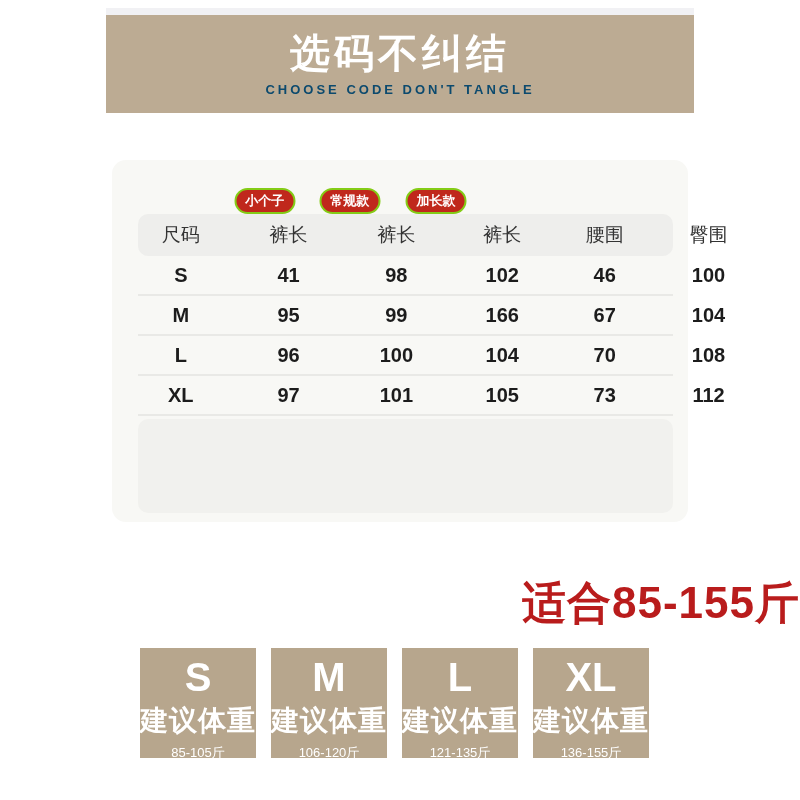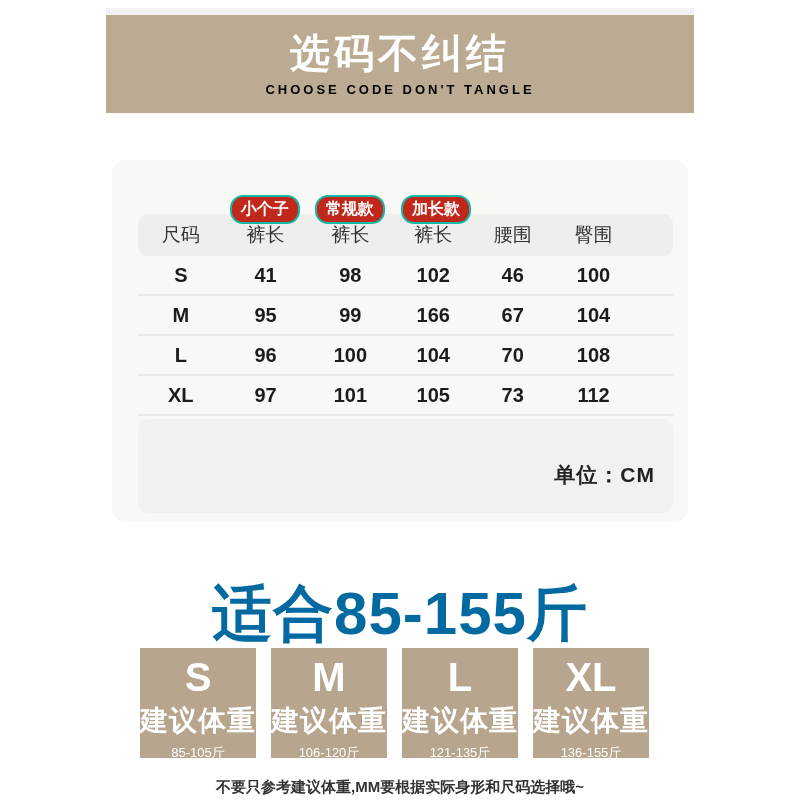--- a/index.html
+++ b/index.html
@@ -8,49 +8,49 @@
   .page { position:relative; width:800px; height:800px; background:#ffffff; overflow:hidden; margin:8px auto; }
 
   
   .top-strip { position:absolute; left:106px; top:0; width:588px; height:7px; background:#f1f1f4; }
 
   
   .banner { position:absolute; left:106px; top:7px; width:588px; height:98px;
             background:var(--tan-banner,#bcab93); display:flex; flex-direction:column;
             align-items:center; justify-content:center; }
   .banner-title { color:#ffffff; font-size:40px; font-weight:bold; letter-spacing:4px; line-height:1.1; }
-  .banner-subtitle { color:#000000; font-size:13px; font-weight:bold; letter-spacing:3px; margin-top:7px; }
+  .banner-subtitle { color:#0c4a6e; font-size:13px; font-weight:bold; letter-spacing:3px; margin-top:7px; }
 
   
   .card { position:absolute; left:112px; top:152px; width:576px; height:362px;
           background:#f8f8f5; border-radius:14px; padding:0 0 0 26px; }
   .table-inner { width:535px; }
 
   .badges { position:relative; height:26px; margin-top:28px; }
-  .badge { position:absolute; top:7px; transform:translateX(-50%);
-           background:var(--badge-red,#c0281c); border:2px solid #14b8a6; color:#ffffff;
-           font-size:16px; font-weight:bold; line-height:1; padding:4px 9px 5px; border-radius:13px;
+  .badge { position:absolute; top:0; transform:translateX(-50%);
+           background:var(--badge-red,#c0281c); border:2px solid #84cc16; color:#ffffff;
+           font-size:13px; font-weight:bold; line-height:1; padding:4px 9px 5px; border-radius:13px;
            white-space:nowrap; }
   .badge:nth-child(1) { left:23.7%; }
   .badge:nth-child(2) { left:39.6%; }
   .badge:nth-child(3) { left:55.7%; }
 
   .thead, .trow { display:grid; grid-template-columns:16% 15.7% 16% 15% 14.7% 15.5%;
-                  align-items:center; justify-items:center; }
+                  align-items:center; justify-items:center;gap:23px; }
   .thead { height:42px; background:#eeeeec; border-radius:10px; font-size:19px; color:#333333; }
   .trow { height:40px; border-bottom:2px solid #e9e9e6; font-size:20px; font-weight:600; color:#1c1c1c; }
 
   .notice { position:relative; margin-top:3px; height:94px; background:#f1f1ee; border-radius:10px;
             padding:25px 0 0 20px; }
   .notice p { font-size:13.5px; font-weight:600; color:#4a4a4a; line-height:1.1; margin-bottom:10px; }
   .unit { position:absolute; right:18px; top:42px; font-size:21px; font-weight:600; color:#222222; letter-spacing:1px; }
 
   
-  .fit-title { position:absolute; left:0; top:566px; width:100%; text-align:center;
-               font-size:60px; font-weight:bold; color:#0369a1; letter-spacing:1px; }
+  .fit-title { position:absolute; left:0; top:566px; width:100%; text-align:right;
+               font-size:44px; font-weight:bold; color:#b91c1c; letter-spacing:1px; }
   .boxes { position:absolute; left:140px; top:640px; display:flex; gap:15px; }
   .wbox { width:116px; height:110px; background:var(--tan-box,#b7a68d); color:#ffffff;
           display:flex; flex-direction:column; align-items:center; text-align:center; }
   .wsize  { font-size:40px; font-weight:bold; line-height:1; margin-top:9px; }
   .wlabel { font-size:28px; font-weight:bold; margin-top:5px; letter-spacing:1px; }
   .wrange { font-size:13px; font-weight:400; margin-top:4px; }
 
   .caption { position:absolute; left:0; top:770px; width:100%; text-align:center;
              font-size:15px; font-weight:600; color:#333333; }
 </style>
@@ -109,21 +109,20 @@
           <div class="trow">
             <span class="cell">XL</span>
             <span class="cell">97</span>
             <span class="cell">101</span>
             <span class="cell">105</span>
             <span class="cell">73</span>
             <span class="cell">112</span>
           </div>
         </div>
       <div class="notice">
-        <div class="unit">单位：CM</div>
       </div>
     </div>
   </section>
 
   <h2 class="fit-title">适合85-155斤</h2>
 
   <div class="boxes" id="boxes">
       <div class="wbox">
         <span class="wsize">S</span>
         <span class="wlabel">建议体重</span>
@@ -139,15 +138,14 @@
         <span class="wlabel">建议体重</span>
         <span class="wrange">121-135斤</span>
       </div>
       <div class="wbox">
         <span class="wsize">XL</span>
         <span class="wlabel">建议体重</span>
         <span class="wrange">136-155斤</span>
       </div>
     </div>
 
-  <p class="caption">不要只参考建议体重,MM要根据实际身形和尺码选择哦~</p>
 
 </div>
 
 </body></html>

